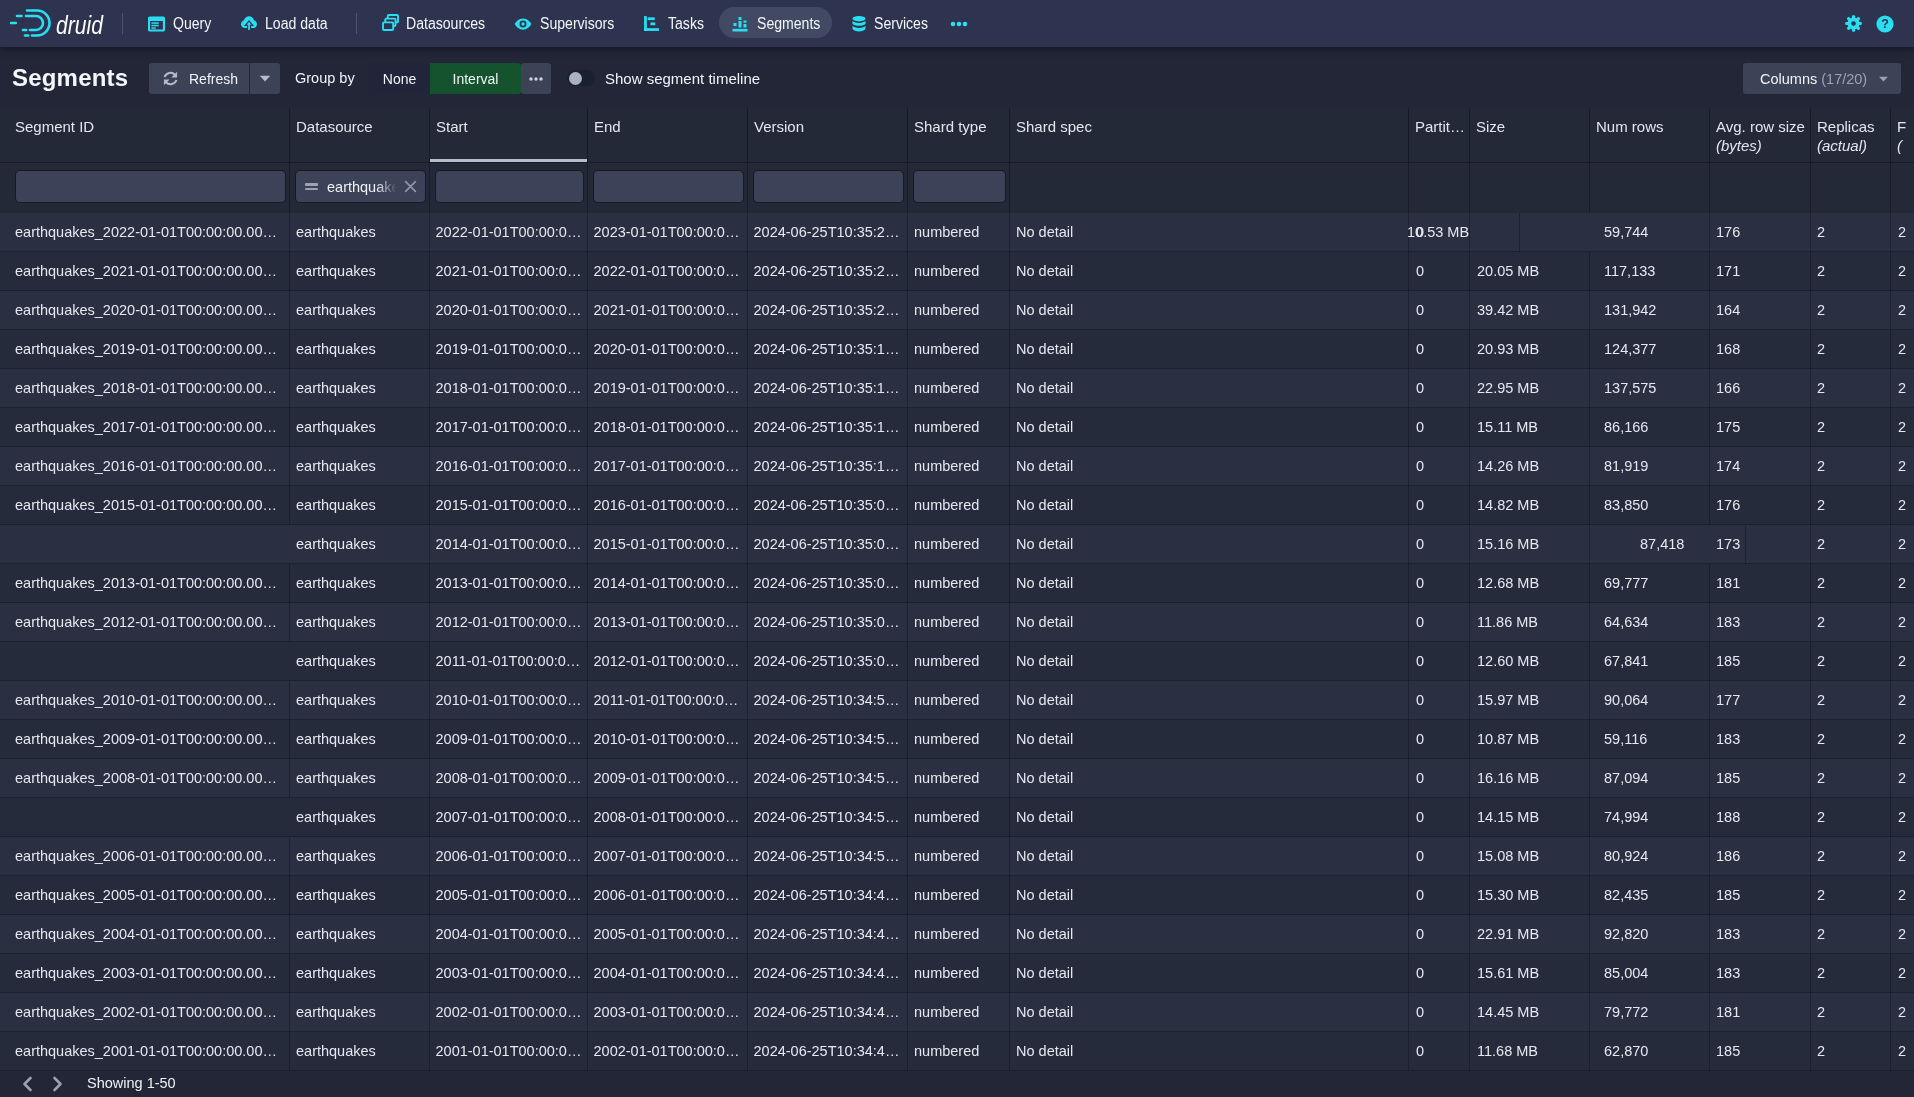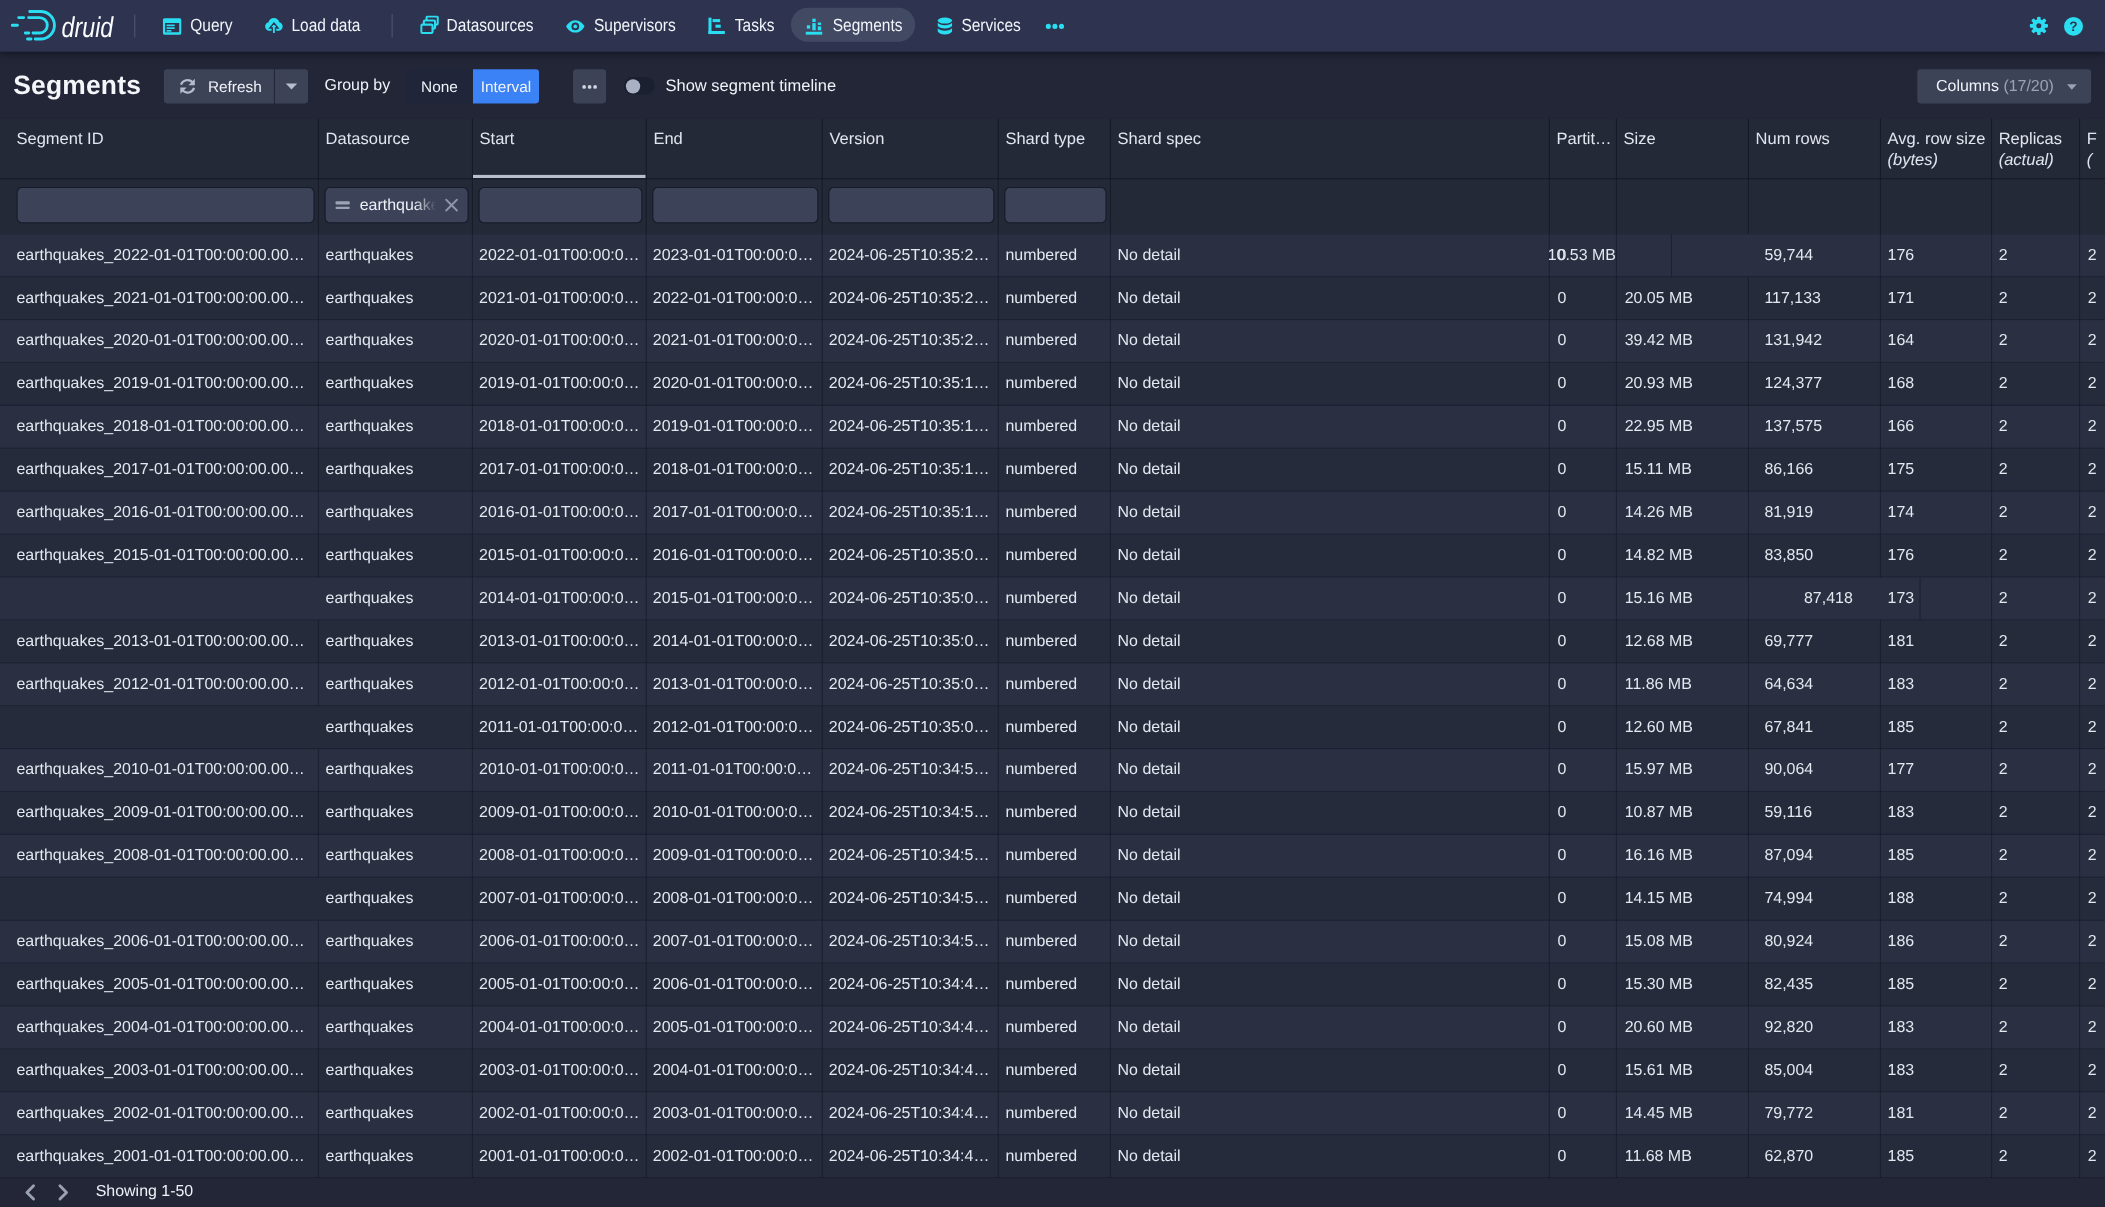--- a/index.html
+++ b/index.html
@@ -192,21 +192,21 @@
   </div>
   <div class="btn" style="left:250px;width:30px;border-radius:0 3px 3px 0;">
     <svg style="margin-left:9px" width="12" height="7" viewBox="0 0 12 7">
         <path d="M0.8 0.8 H11.2 L6 6.4 Z" fill="#b6bdcc"></path>
       </svg>
   </div>
   <div class="grouplbl">Group by</div>
   <div class="btn" style="left:369px;width:61px;background:#20253a;border-radius:3px 0 0 3px;">
       <span style="margin:0 auto">None</span>
     </div>
-  <div class="btn" style="left:430px;width:60px;background:#3b82f6;border-radius:0 3px 3px 0;">
+  <div class="btn" style="left:430px;width:91px;background:#14532d;border-radius:0 3px 3px 0;">
       <span style="margin:0 auto">Interval</span>
     </div>
   <div class="btn" style="left:521px;width:30px;">
     <svg style="margin:0 auto" width="14" height="4" viewBox="0 0 14 4">
       <circle cx="2" cy="2" r="1.7" fill="#cfd5e1"></circle>
         <circle cx="7" cy="2" r="1.7" fill="#cfd5e1"></circle>
         <circle cx="12" cy="2" r="1.7" fill="#cfd5e1"></circle>
     </svg>
   </div>
   <div class="switch">
@@ -538,21 +538,21 @@
 </div>
 <div class="trow rodd">
 <div class="tcell" style="left:0px;width:290px;padding-left:15px">earthquakes_2004-01-01T00:00:00.00…</div>
 <div class="tcell" style="left:290px;width:140px;padding-left:6px">earthquakes</div>
 <div class="tcell" style="left:430px;width:158px;padding-left:5.5px">2004-01-01T00:00:0…</div>
 <div class="tcell" style="left:588px;width:160px;padding-left:5.5px">2005-01-01T00:00:0…</div>
 <div class="tcell" style="left:748px;width:160px;padding-left:5.5px">2024-06-25T10:34:4…</div>
 <div class="tcell" style="left:908px;width:102px;padding-left:6px">numbered</div>
 <div class="tcell" style="left:1010px;width:399px;padding-left:6px">No detail</div>
 <div class="tcell" style="left:1409px;width:61px;padding-left:7px">0</div>
-<div class="tcell" style="left:1470px;width:120px;padding-left:7px">20.60 MB</div>
+<div class="tcell" style="left:1470px;width:120px;padding-left:7px">22.91 MB</div>
 <div class="tcell" style="left:1590px;width:120px;padding-left:14px">92,820</div>
 <div class="tcell" style="left:1710px;width:101px;padding-left:6px">183</div>
 <div class="tcell" style="left:1811px;width:80px;padding-left:6px">2</div>
 <div class="tcell" style="left:1891px;width:109px;padding-left:7px">2</div>
 </div>
 <div class="trow reven">
 <div class="tcell" style="left:0px;width:290px;padding-left:15px">earthquakes_2003-01-01T00:00:00.00…</div>
 <div class="tcell" style="left:290px;width:140px;padding-left:6px">earthquakes</div>
 <div class="tcell" style="left:430px;width:158px;padding-left:5.5px">2003-01-01T00:00:0…</div>
 <div class="tcell" style="left:588px;width:160px;padding-left:5.5px">2004-01-01T00:00:0…</div>

